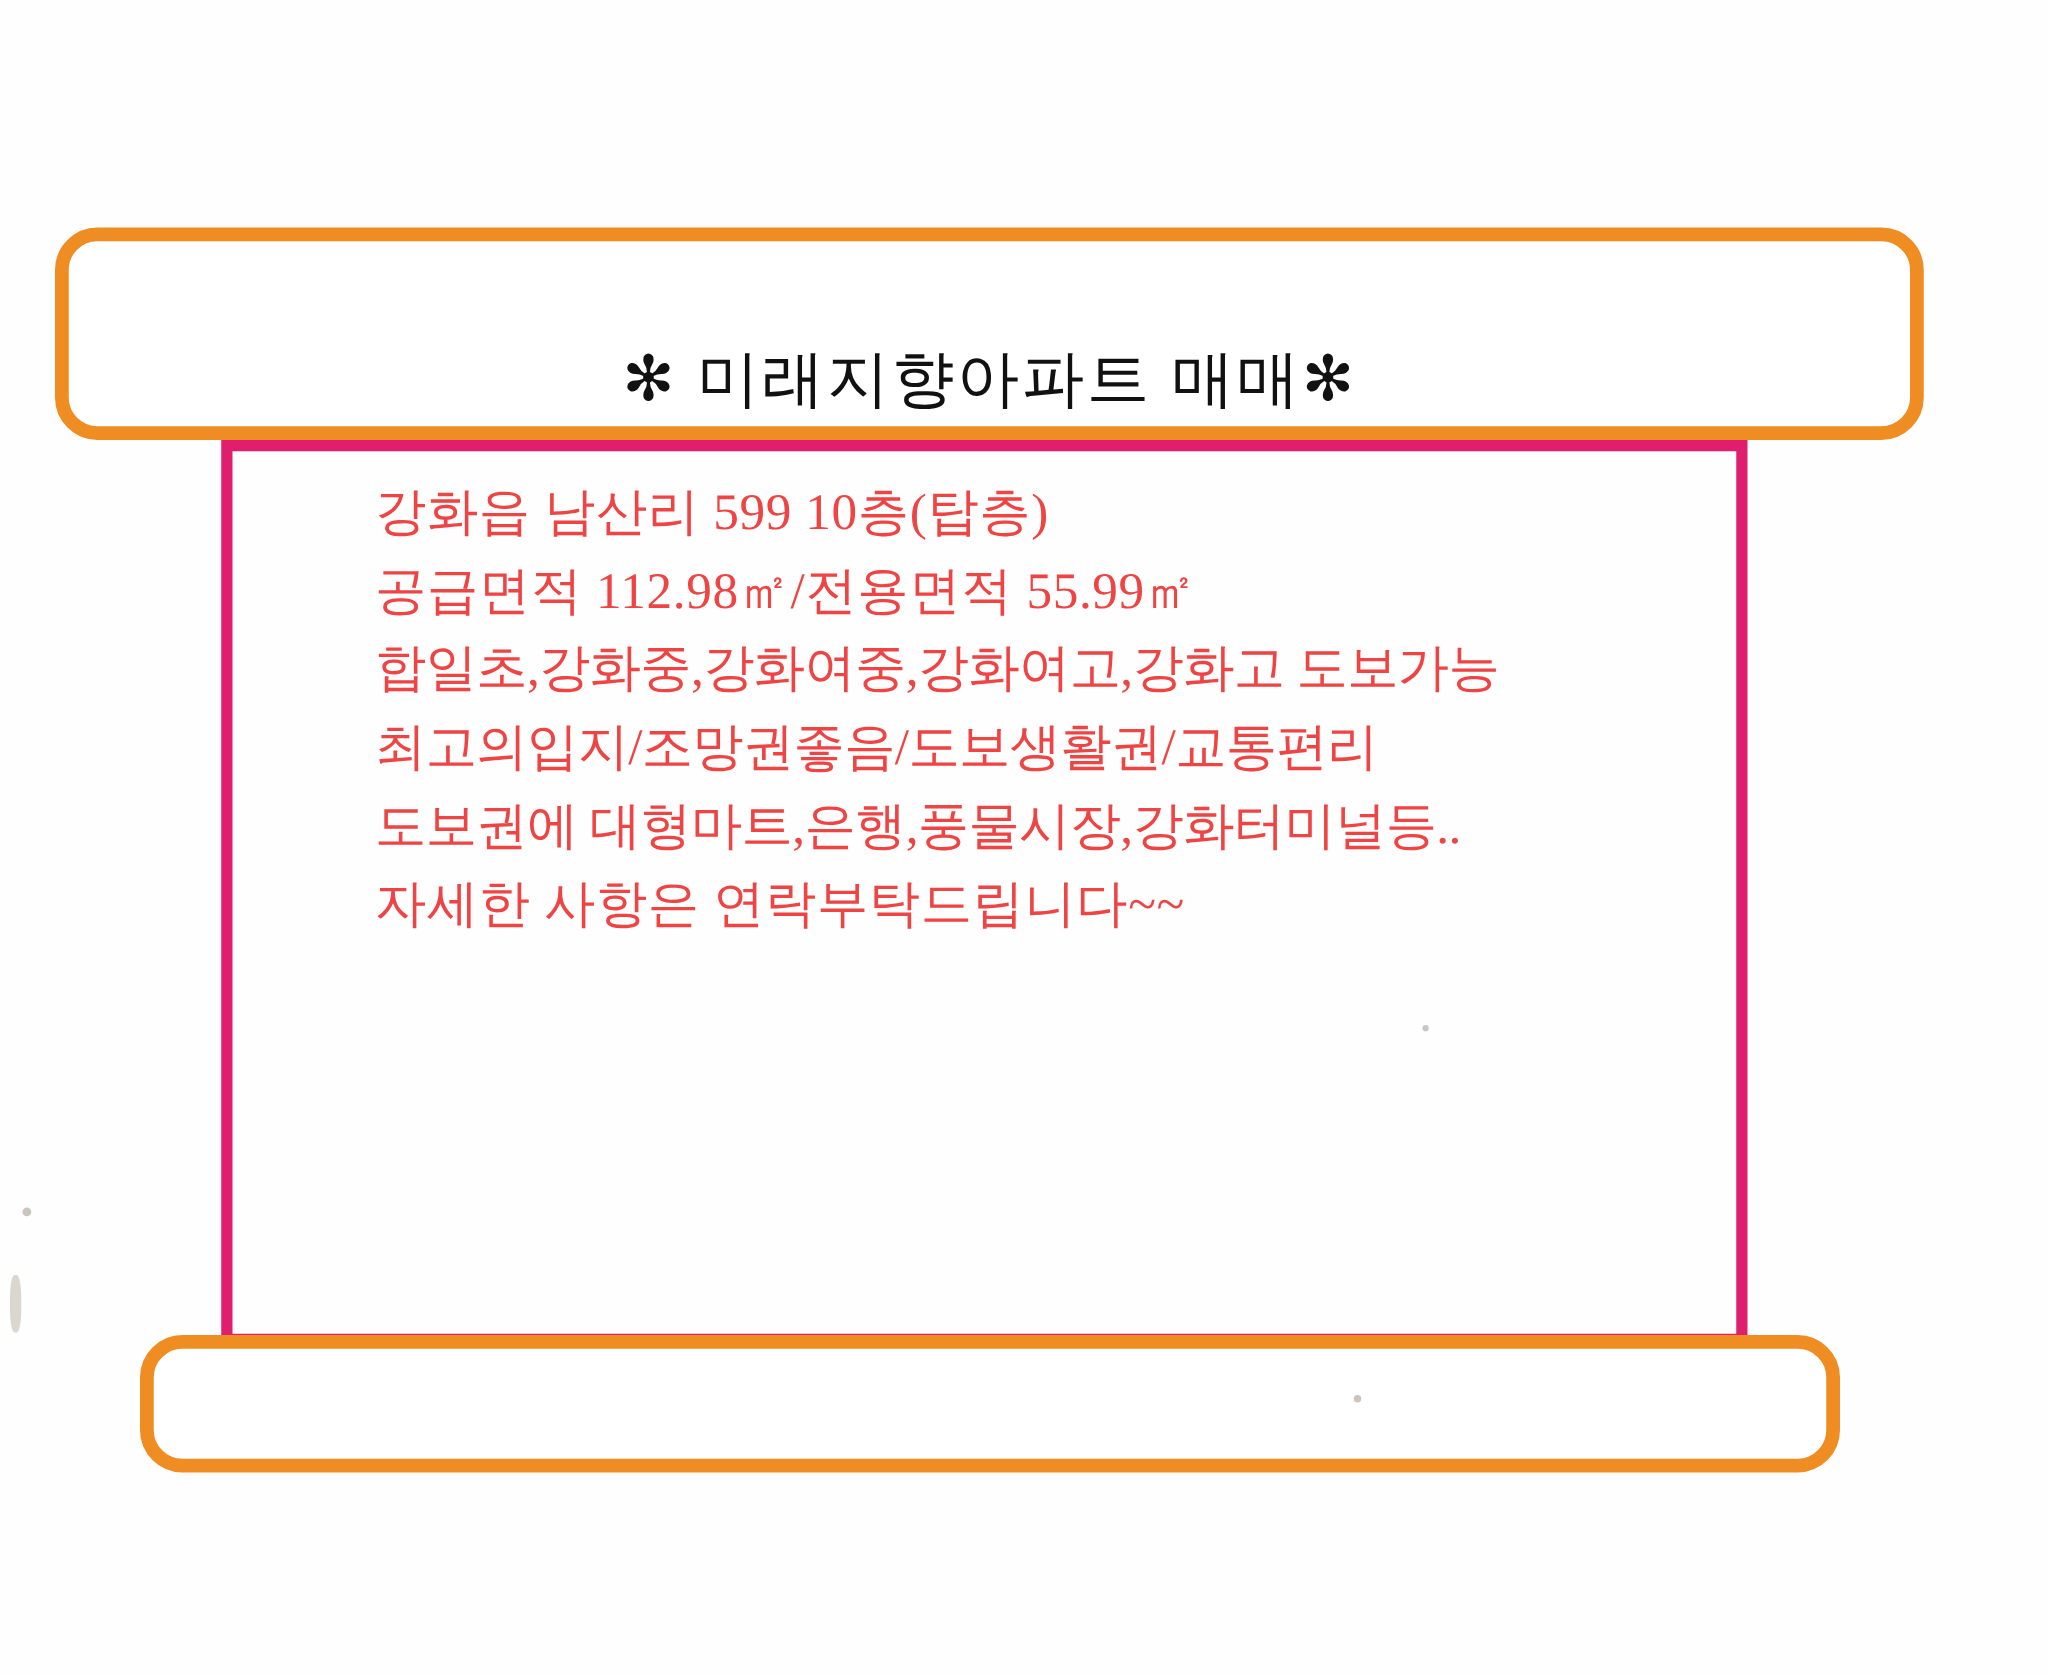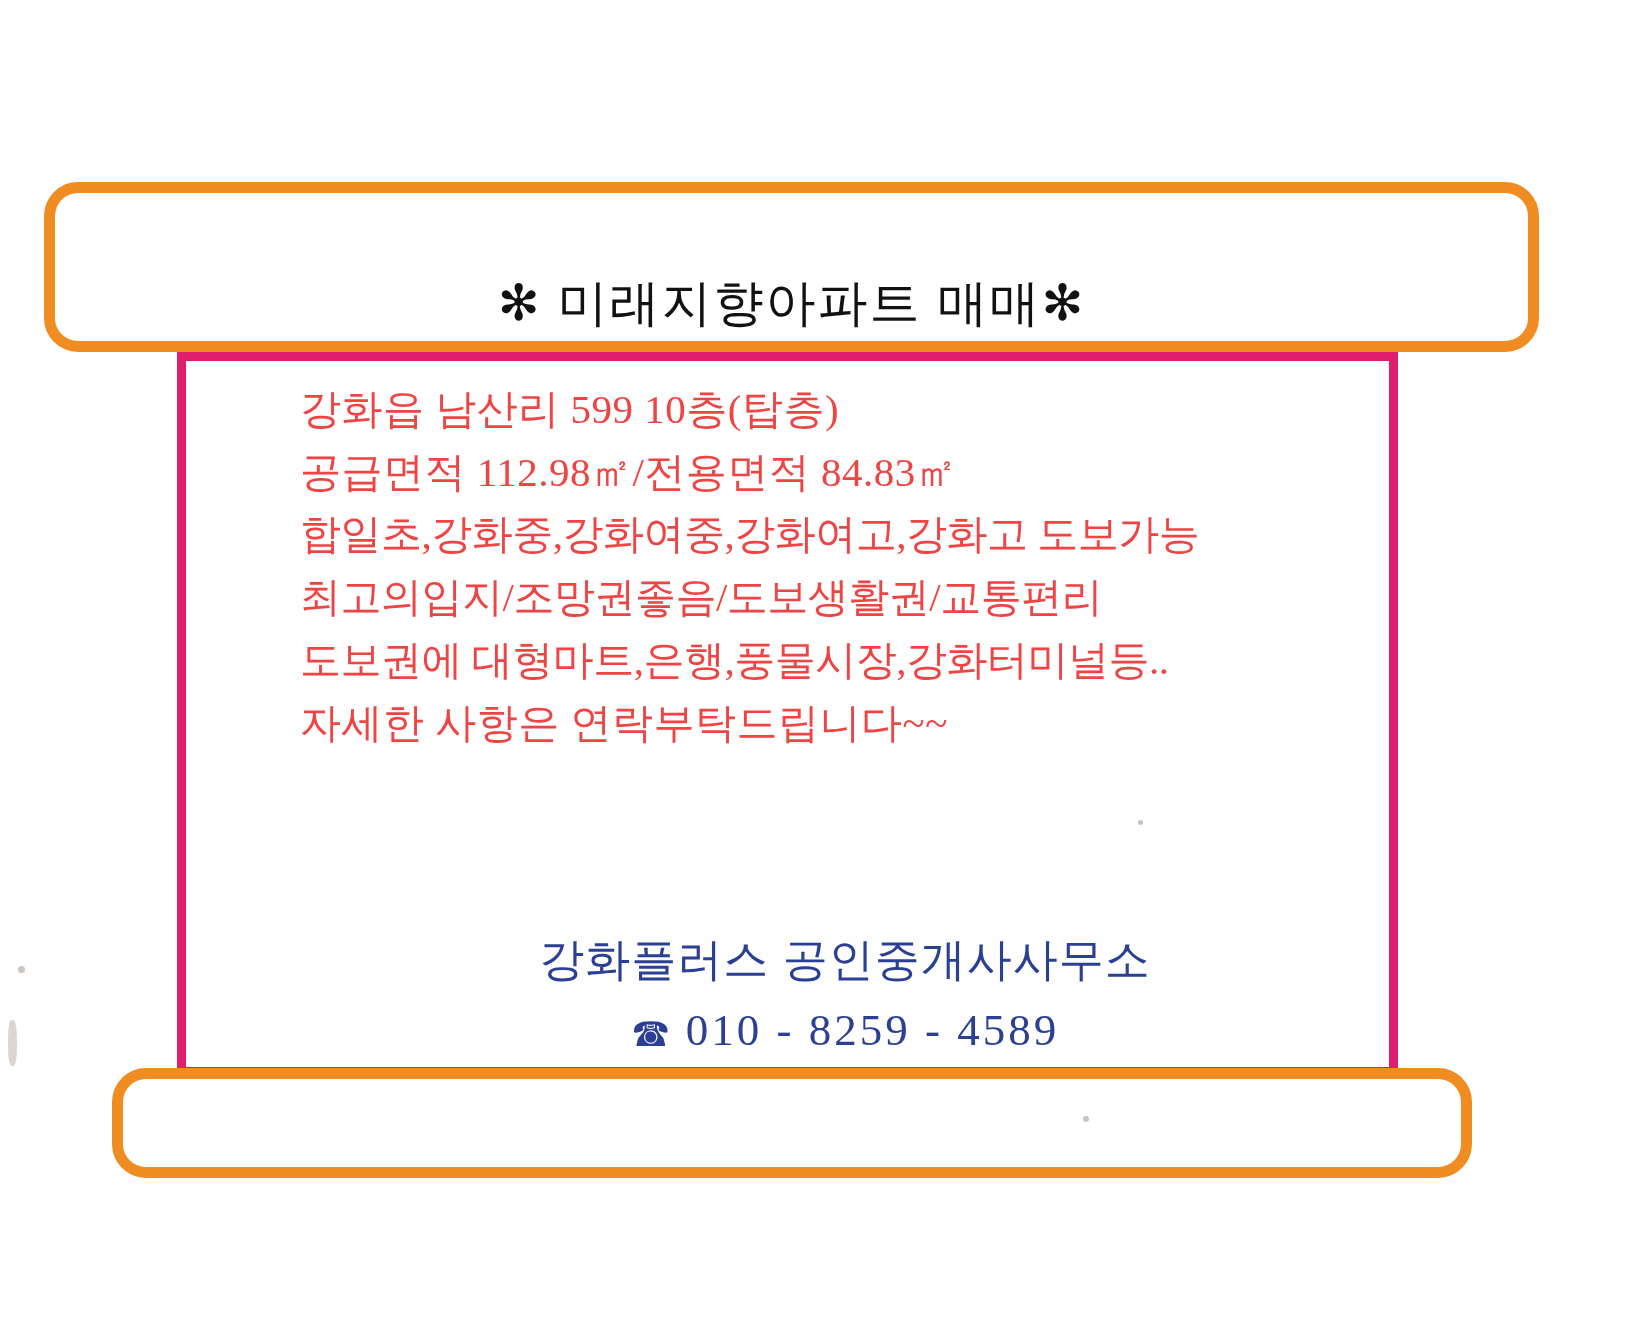--- a/index.html
+++ b/index.html
@@ -140,33 +140,27 @@
 <div id="flyer">
 
   <div class="orange-bar" id="header-bar"></div>
 
   <div id="body-frame"></div>
 
   <div id="title">✻ 미래지향아파트 매매✻</div>
 
   <div id="details">
     <div class="detail-line">강화읍 남산리 599   10층(탑층)</div>
-    <div class="detail-line">공급면적 112.98㎡/전용면적 84.83㎡</div>
+    <div class="detail-line">공급면적 112.98㎡/전용면적 55.99㎡</div>
     <div class="detail-line tight">합일초,강화중,강화여중,강화여고,강화고 도보가능</div>
     <div class="detail-line tight">최고의입지/조망권좋음/도보생활권/교통편리</div>
     <div class="detail-line tight">도보권에 대형마트,은행,풍물시장,강화터미널등..</div>
     <div class="detail-line">자세한 사항은 연락부탁드립니다~~</div>
   </div>
 
-  <div id="agency-block">
-    <div id="agency-name">강화플러스 공인중개사사무소</div>
-    <div id="agency-phone">
-      <span id="phone-icon">☎</span><span>010 - 8259 - 4589</span>
-    </div>
-  </div>
 
   <div class="orange-bar" id="footer-bar"></div>
 
   <div class="speck" id="speck-1"></div>
   <div class="speck" id="speck-2"></div>
   <div class="speck" id="speck-3"></div>
   <div class="speck" id="speck-4"></div>
 
 </div>
 

